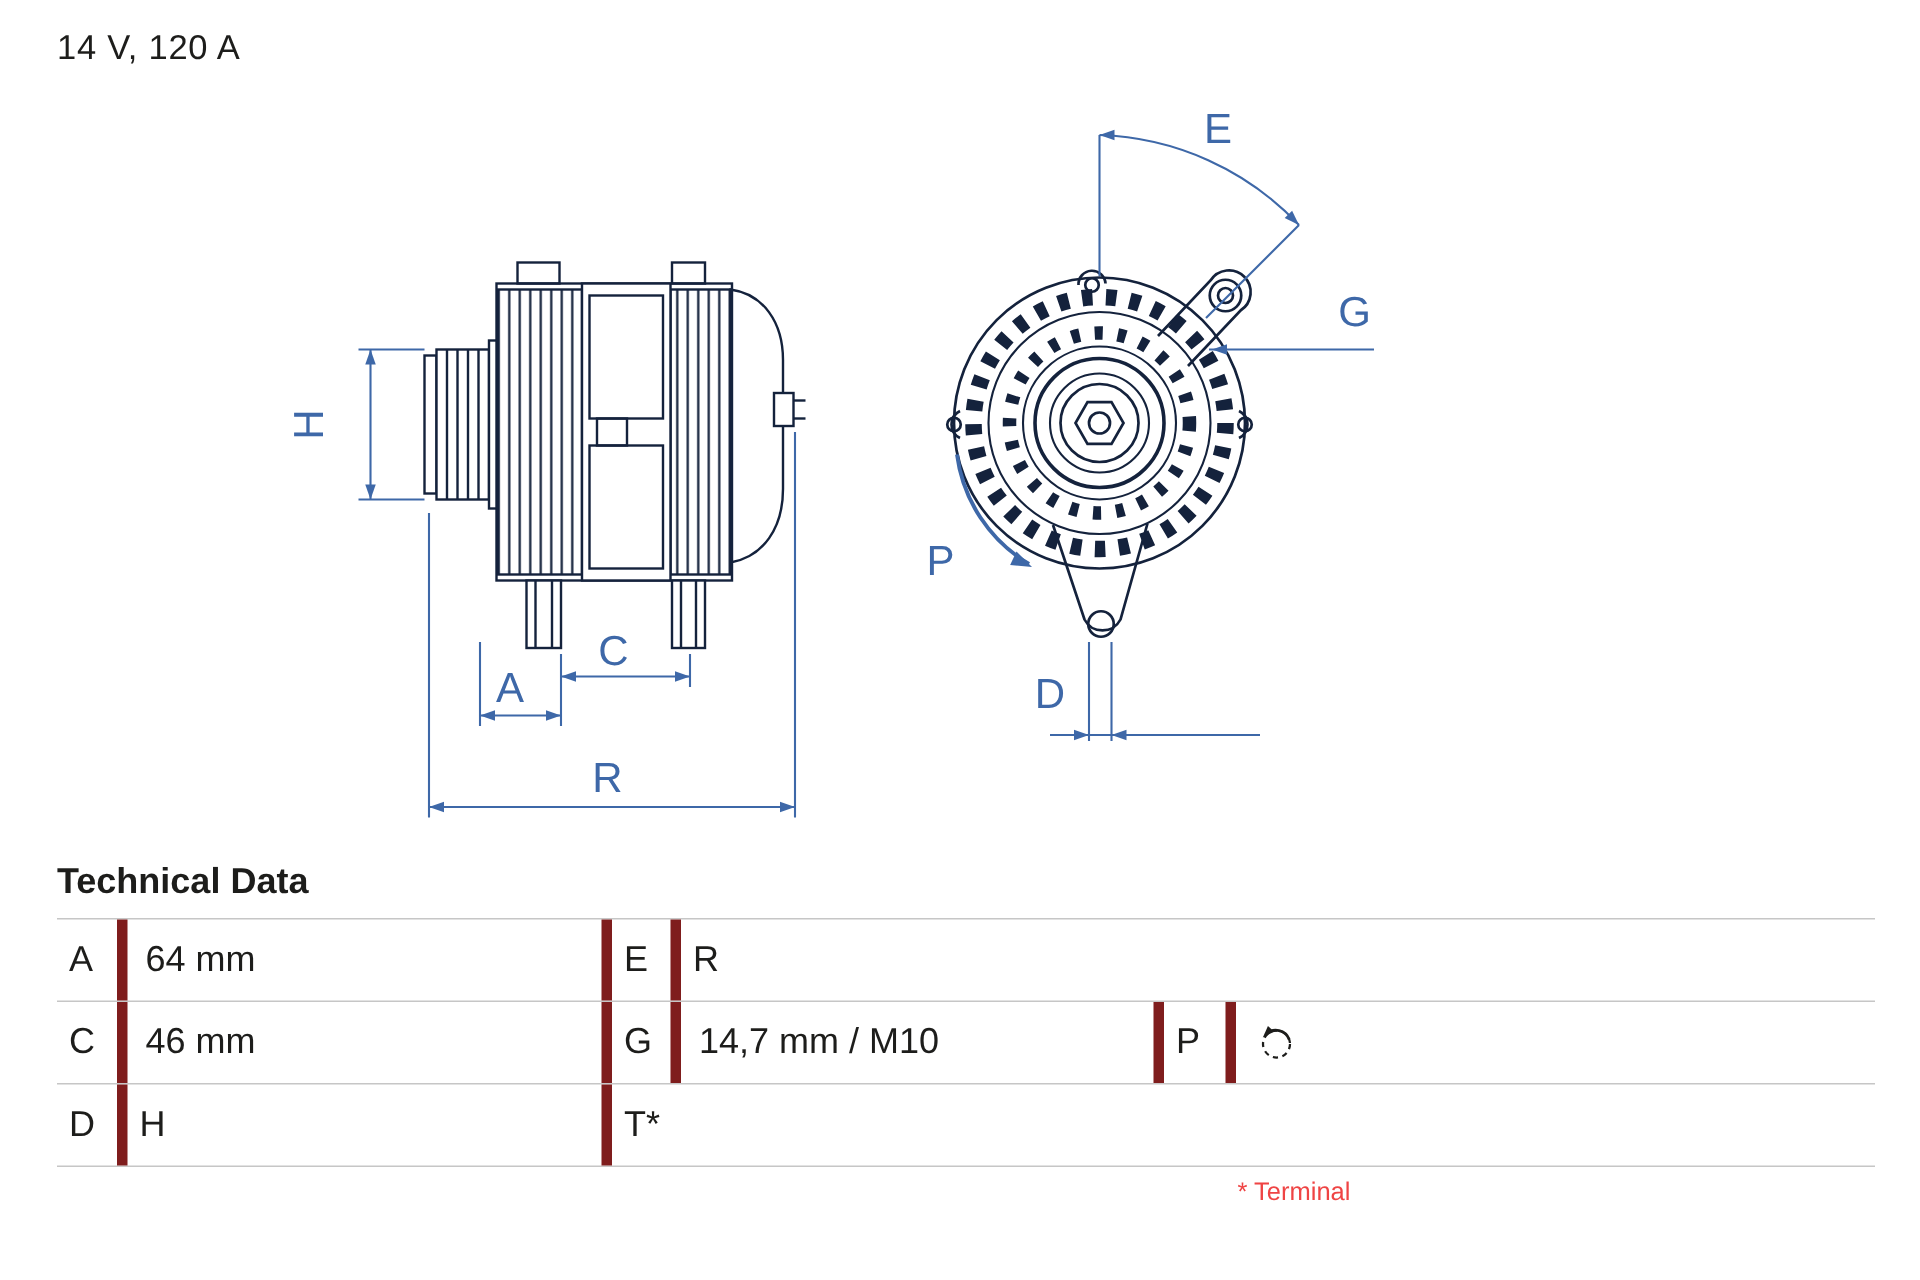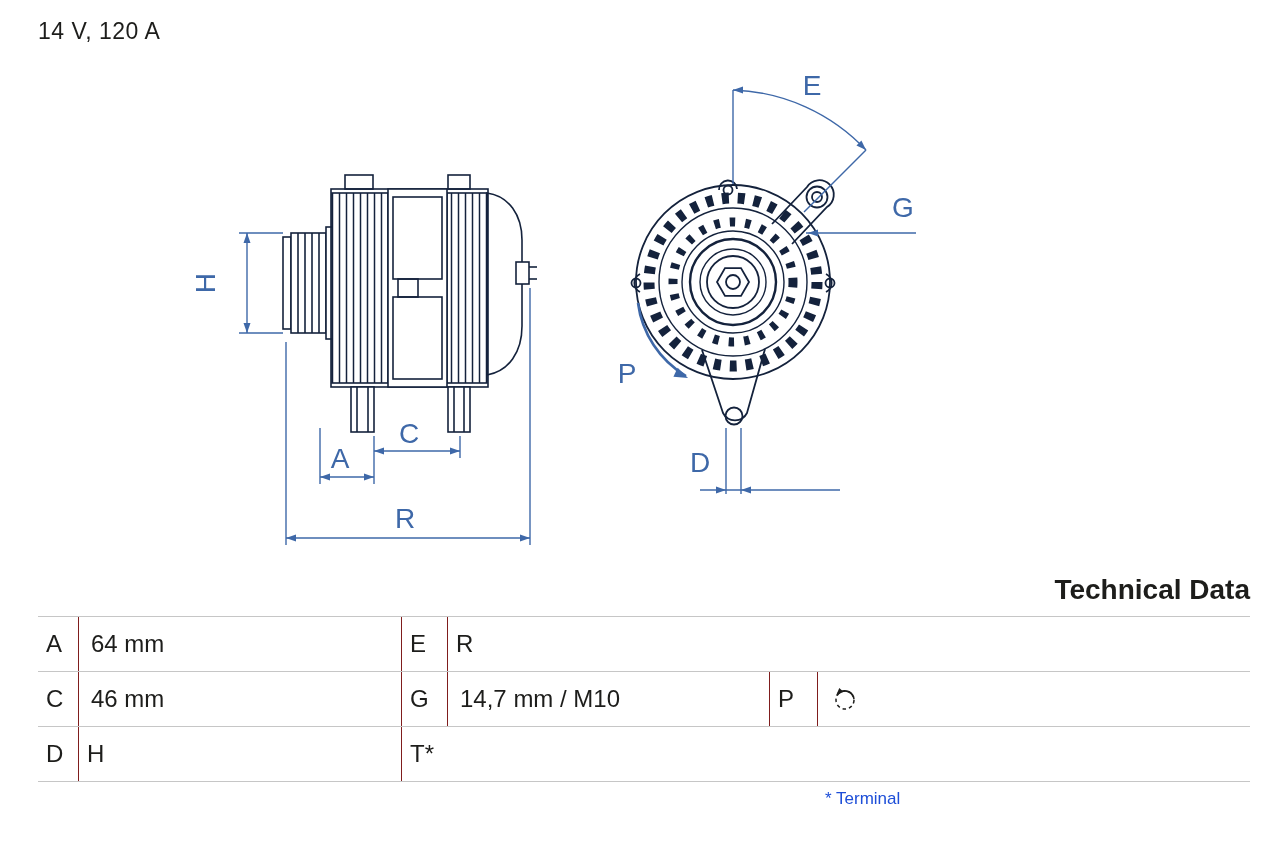--- a/index.html
+++ b/index.html
@@ -9,30 +9,30 @@
   }
   .stage{position:relative;width:1280px;height:562px;}
   .rating{
     position:absolute;top:18px;left:38px;font-size:23px;color:#1d1d1b;letter-spacing:.5px;
   }
   svg.drawing{position:absolute;top:0;left:0;}
   svg text.dimlabel{
     font-family:"Liberation Sans",sans-serif;font-size:28px;fill:#3e68a8;font-weight:400;
   }
   .tech{margin:12px 30px 0 38px;}
-  .tech-title{margin:0 0 10px 0;font-size:28px;font-weight:bold;color:#1d1d1b;text-align:right;}
+  .tech-title{margin:0 0 10px 0;font-size:24px;font-weight:bold;color:#1d1d1b;}
   .tech-table{border-top:1px solid #c6c6c6;width:1212px;}
   .trow{
     display:grid;grid-template-columns:40px 323px 46px 322px 48px auto;
     border-bottom:1px solid #c6c6c6;height:54px;font-size:24px;
   }
-  .cell{display:flex;align-items:center;height:100%;border-left:1px solid #7f1d1d;padding-left:12px;box-sizing:border-box;}
+  .cell{display:flex;align-items:center;height:100%;border-left:7px solid #7f1d1d;padding-left:12px;box-sizing:border-box;}
   .cell.key{padding-left:8px;}
   .trow .cell:first-child{border-left:none;}
-  .footnote{margin-left:787px;margin-top:7px;font-size:17px;color:#1d4ed8;}
+  .footnote{margin-left:787px;margin-top:7px;font-size:17px;color:#ef4444;}
 </style>
 </head>
 <body>
 
 <div class="stage">
 
   <svg class="drawing" width="1280" height="562" viewBox="0 0 1280 562">
     <defs>
       <pattern id="fins" width="7" height="8" patternUnits="userSpaceOnUse">
         <rect width="7" height="8" fill="#ffffff"></rect>

